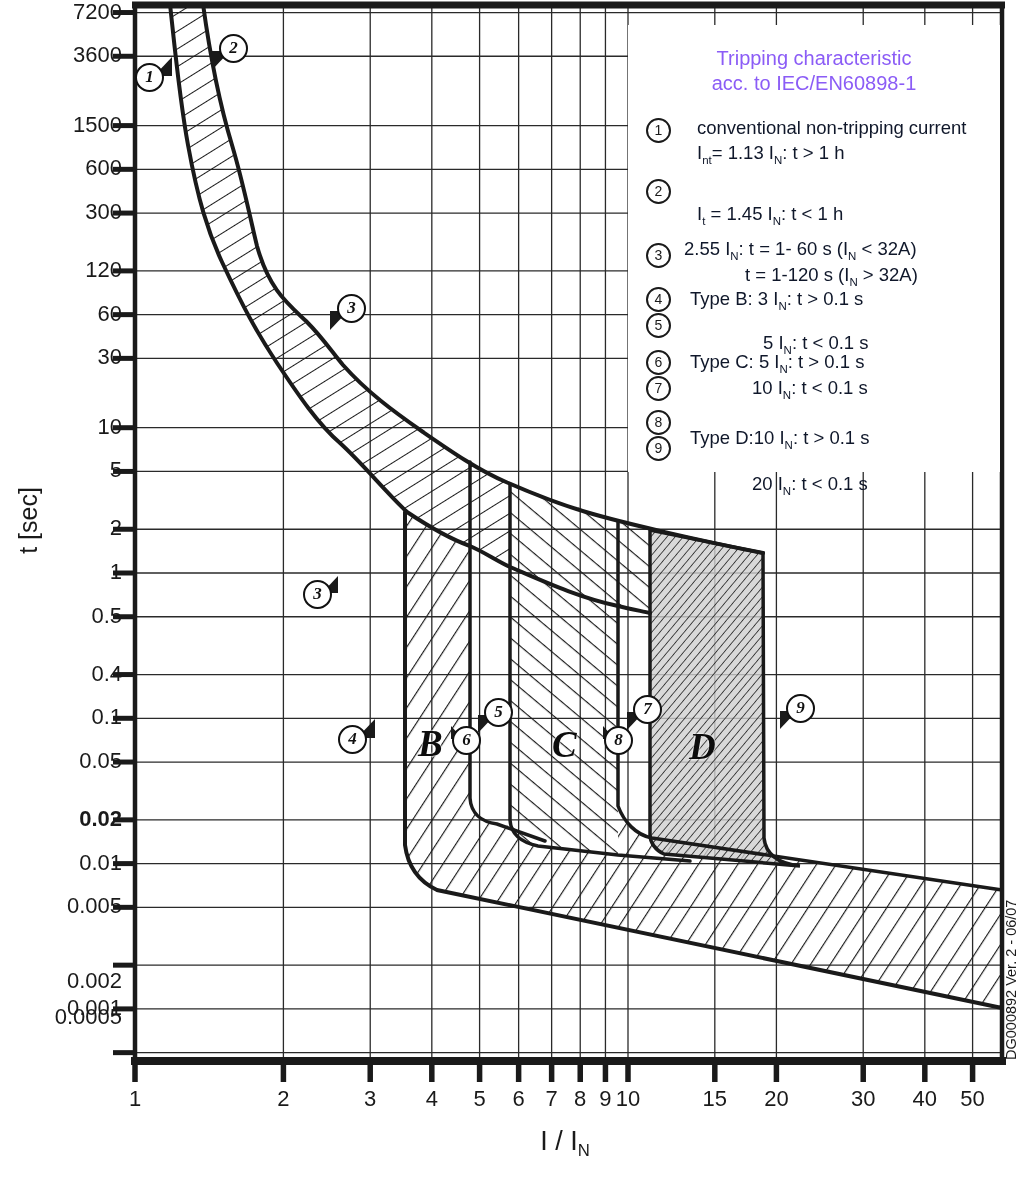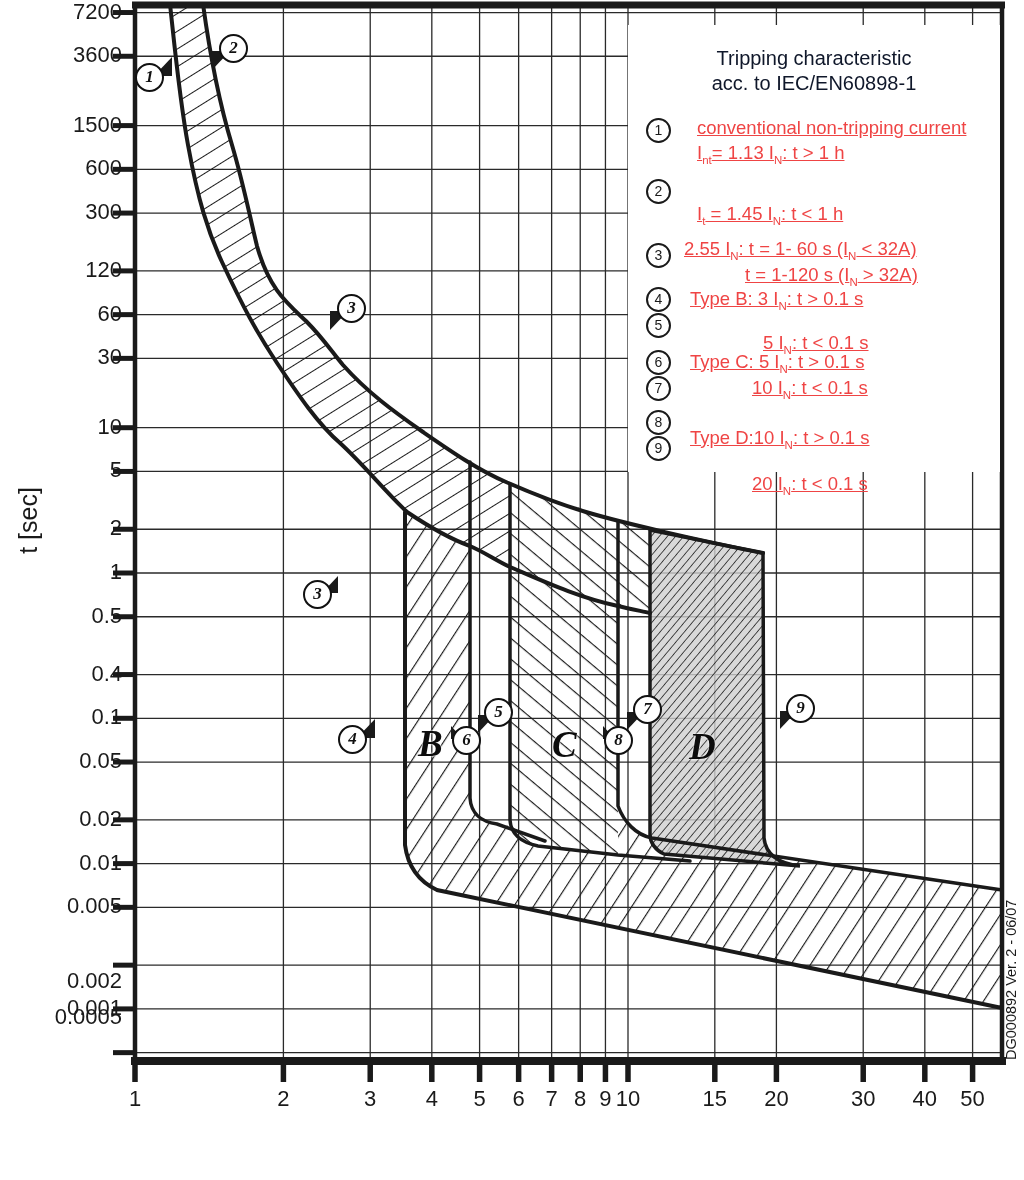--- a/index.html
+++ b/index.html
@@ -7,24 +7,24 @@
          font-family:"Liberation Sans", sans-serif;color:#1a1a1a;}
   #plot-canvas{position:absolute;left:0;top:0;}
   .ylab{position:absolute;left:0;width:122px;text-align:right;font-size:22px;line-height:26px;color:#1a1a1a;}
   .xlab{position:absolute;width:80px;text-align:center;font-size:22px;color:#1a1a1a;}
   .axis-label{position:absolute;font-size:25px;color:#1a1a1a;}
   #y-axis-label{left:-42px;top:506px;width:140px;text-align:center;transform:rotate(-90deg);}
   #x-axis-label{left:465px;top:1126px;width:200px;text-align:center;font-size:27px;}
   #side-note{position:absolute;left:868px;top:903px;width:292px;height:22px;transform:rotate(-90deg);
              font-size:14.5px;text-align:left;white-space:nowrap;color:#1a1a1a;}
   #legend-box{position:absolute;left:628px;top:25px;width:372px;height:447px;background:#ffffff;}
-  .legend-title{position:absolute;width:372px;text-align:center;font-size:20px;color:#0f172a;}
+  .legend-title{position:absolute;width:372px;text-align:center;font-size:20px;color:#8b5cf6;}
   .legend-circle{position:absolute;width:21px;height:21px;border:2px solid #1a1a1a;border-radius:50%;
                  background:#fff;text-align:center;font-size:14px;line-height:21px;color:#1a1a1a;}
-  .legend-line{position:absolute;font-size:18.5px;white-space:nowrap;color:#ef4444;text-decoration:underline;}
+  .legend-line{position:absolute;font-size:18.5px;white-space:nowrap;color:#0f172a;}
   .legend-line sub, .axis-label sub{font-size:0.62em;}
   .marker-circle{position:absolute;width:25px;height:25px;border:2.5px solid #111;border-radius:50%;
                  background:#fff;text-align:center;font-size:17px;line-height:24px;
                  font-family:"Liberation Serif", serif;font-style:italic;font-weight:bold;color:#111;}
   .region-letter{position:absolute;font-family:"Liberation Serif", serif;font-style:italic;font-weight:bold;
                  font-size:37px;color:#0d0d0d;text-shadow:0 0 2px #fff,0 0 2px #fff;}
 </style>
 </head>
 <body>
 
@@ -159,21 +159,21 @@
       <div class="ylab" style="top: 300.635px;">60</div>
       <div class="ylab" style="top: 344.374px;">30</div>
       <div class="ylab" style="top: 413.7px;">10</div>
       <div class="ylab" style="top: 457.44px;">5</div>
       <div class="ylab" style="top: 515.26px;">2</div>
       <div class="ylab" style="top: 559px;">1</div>
       <div class="ylab" style="top: 602.74px;">0.5</div>
       <div class="ylab" style="top: 660.56px;">0.4</div>
       <div class="ylab" style="top: 704.3px;">0.1</div>
       <div class="ylab" style="top: 748.04px;">0.05</div>
-      <div class="ylab" style="top: 805.86px;">0.02</div>
+      <div class="ylab" style="top: 805.86px; font-weight: bold;">0.02</div>
       <div class="ylab" style="top: 849.6px;">0.01</div>
       <div class="ylab" style="top: 893.34px;">0.005</div>
       <div class="ylab" style="top: 951.16px; margin-top: 17px;">0.002</div>
       <div class="ylab" style="top: 994.9px;">0.001</div>
       <div class="ylab" style="top: 1004px;">0.0005</div>
     </div>
   <div id="x-tick-labels">
       <div class="xlab" style="left: 95px; top: 1086px;">1</div>
       <div class="xlab" style="left: 243.408px; top: 1086px;">2</div>
       <div class="xlab" style="left: 330.221px; top: 1086px;">3</div>
@@ -185,20 +185,21 @@
       <div class="xlab" style="left: 565.442px; top: 1086px;">9</div>
       <div class="xlab" style="left: 588px; top: 1086px;">10</div>
       <div class="xlab" style="left: 674.813px; top: 1086px;">15</div>
       <div class="xlab" style="left: 736.408px; top: 1086px;">20</div>
       <div class="xlab" style="left: 823.221px; top: 1086px;">30</div>
       <div class="xlab" style="left: 884.816px; top: 1086px;">40</div>
       <div class="xlab" style="left: 932.592px; top: 1086px;">50</div>
     </div>
 
   <div id="y-axis-label" class="axis-label">t [sec]</div>
+  <div id="x-axis-label" class="axis-label">I / I<sub>N</sub></div>
 
   <div id="legend-box">
     <div class="legend-title" style="top:22px;">Tripping characteristic</div>
     <div class="legend-title" style="top:47px;">acc. to IEC/EN60898-1</div>
   <div class="legend-circle" style="left: 18px; top: 93px;">1</div>
       <div class="legend-line" style="left: 69px; top: 92px;">conventional non-tripping current</div>
       <div class="legend-line" style="left: 69px; top: 117px;">I<sub>nt</sub>= 1.13 I<sub>N</sub>: t &gt; 1 h</div>
       <div class="legend-circle" style="left: 18px; top: 154px;">2</div>
       <div class="legend-line" style="left: 69px; top: 178px;">I<sub>t</sub> = 1.45 I<sub>N</sub>: t &lt; 1 h</div>
       <div class="legend-circle" style="left: 18px; top: 218px;">3</div>

